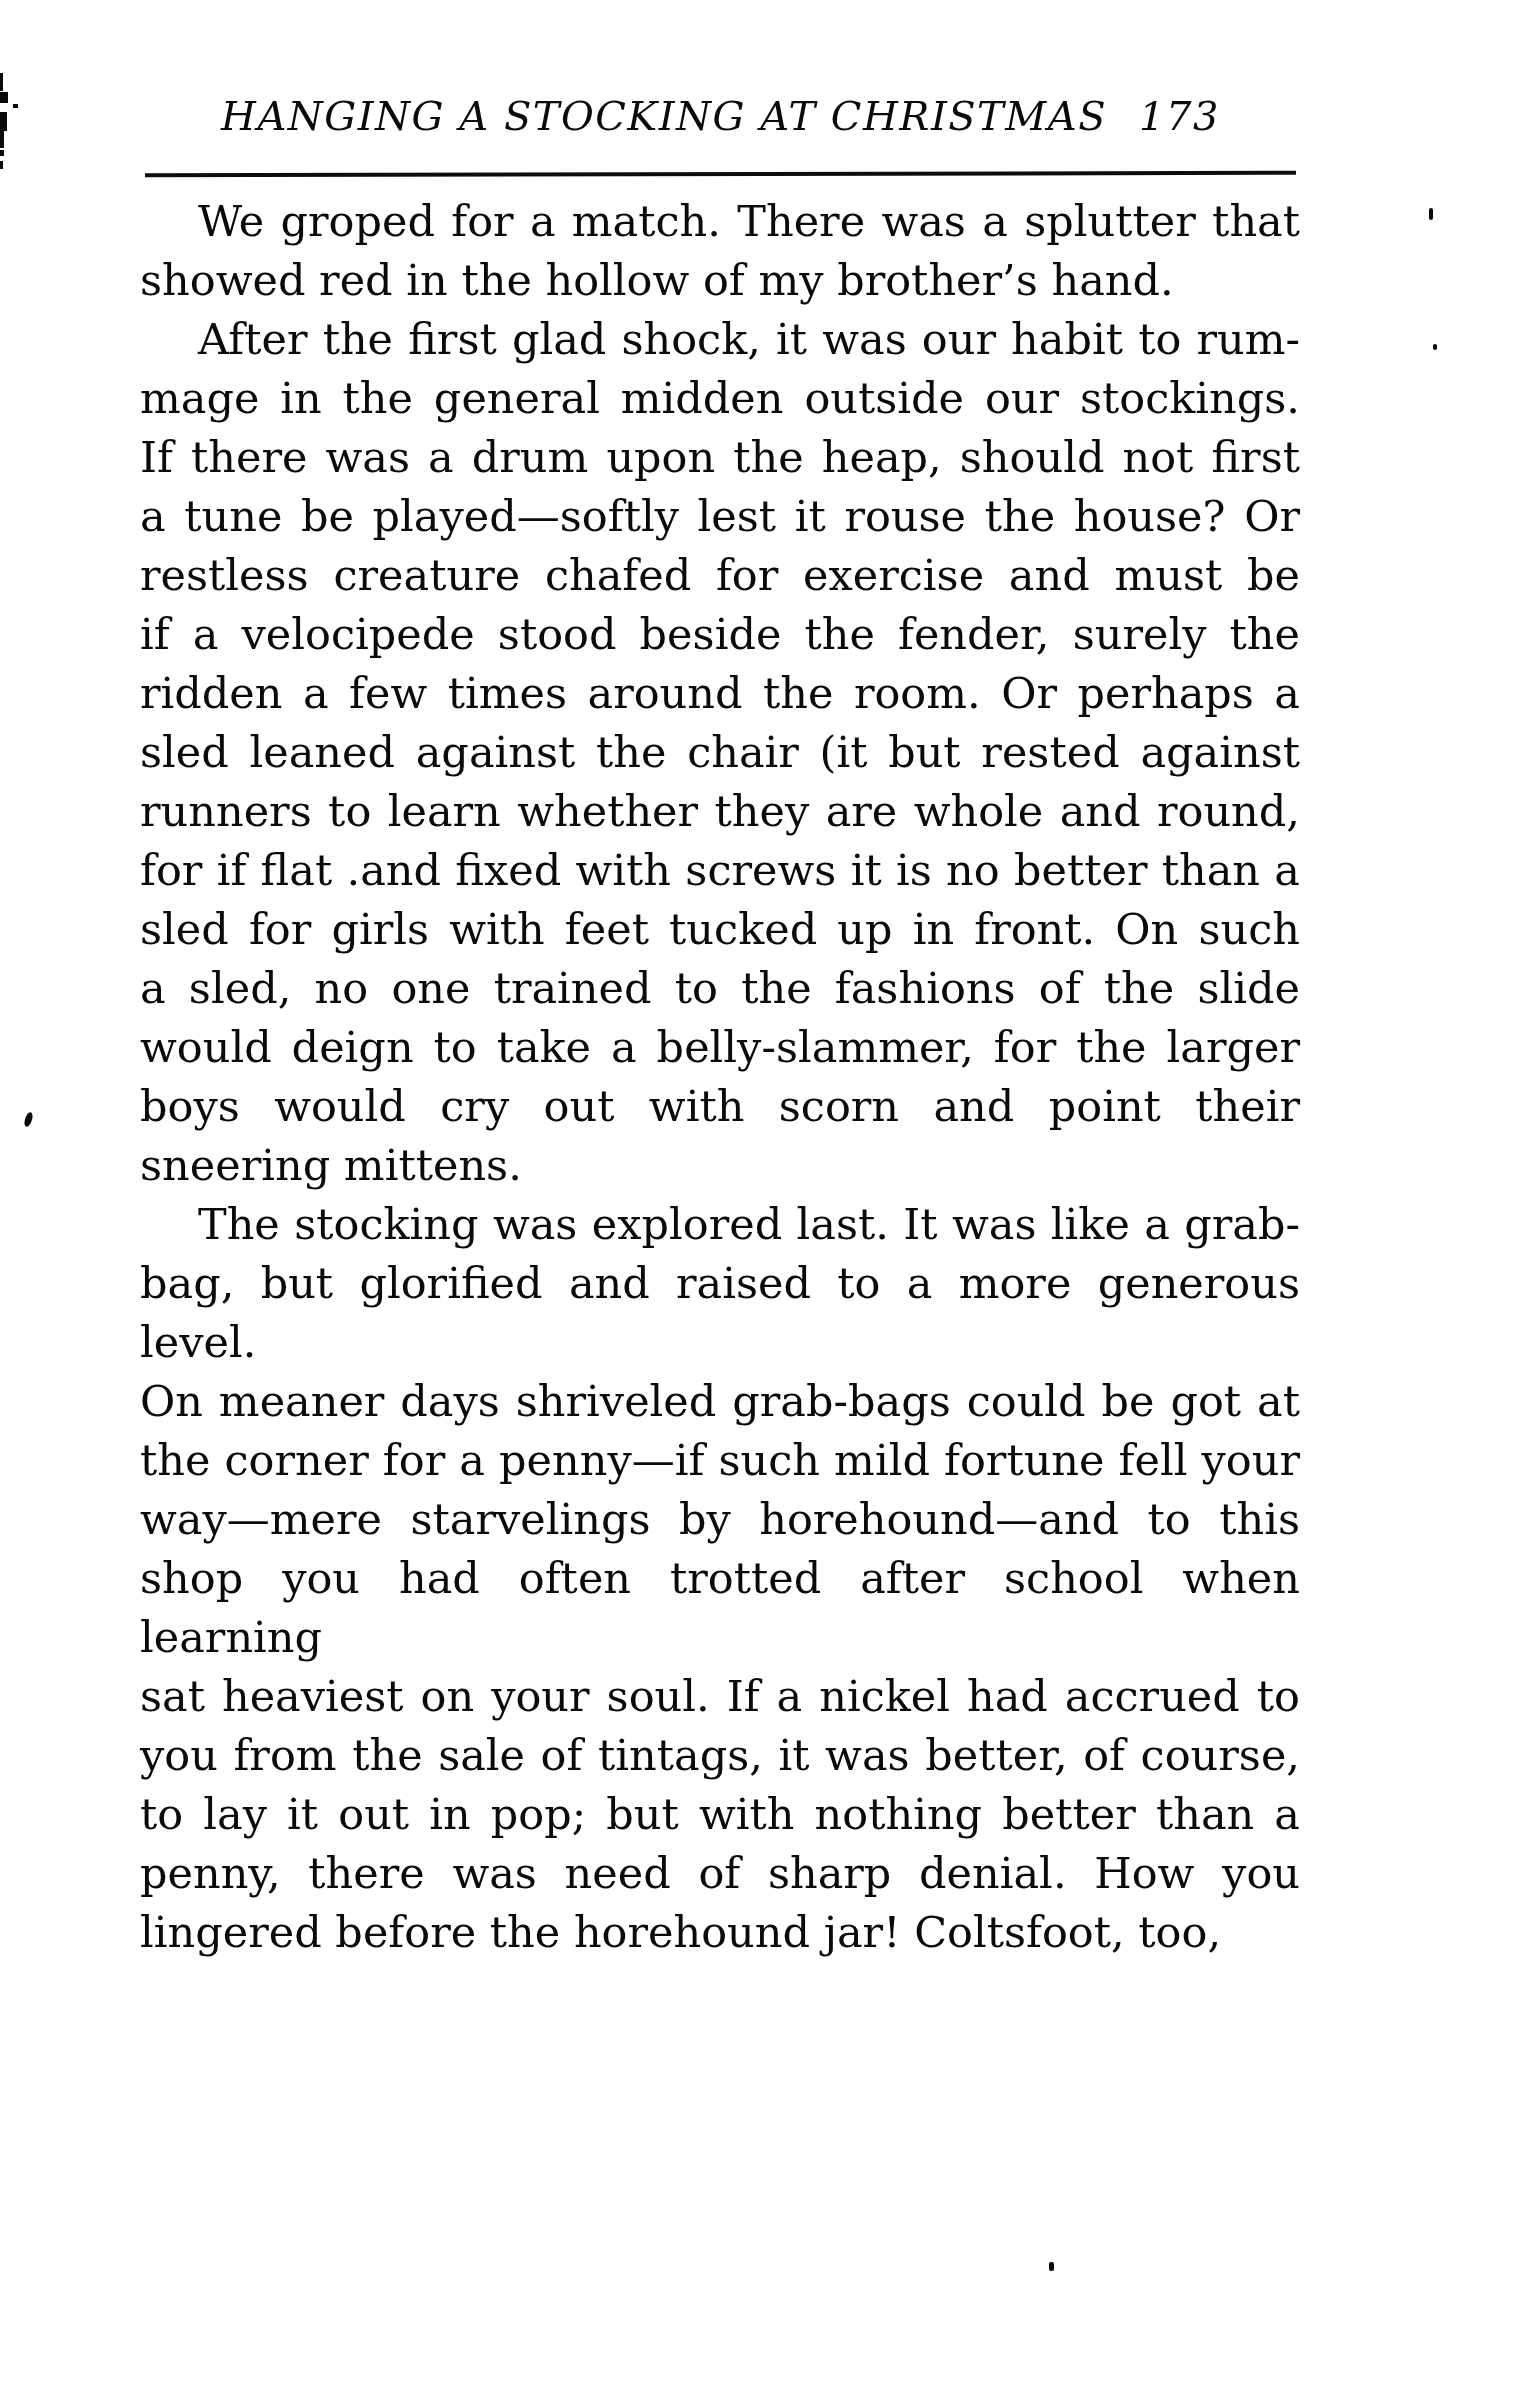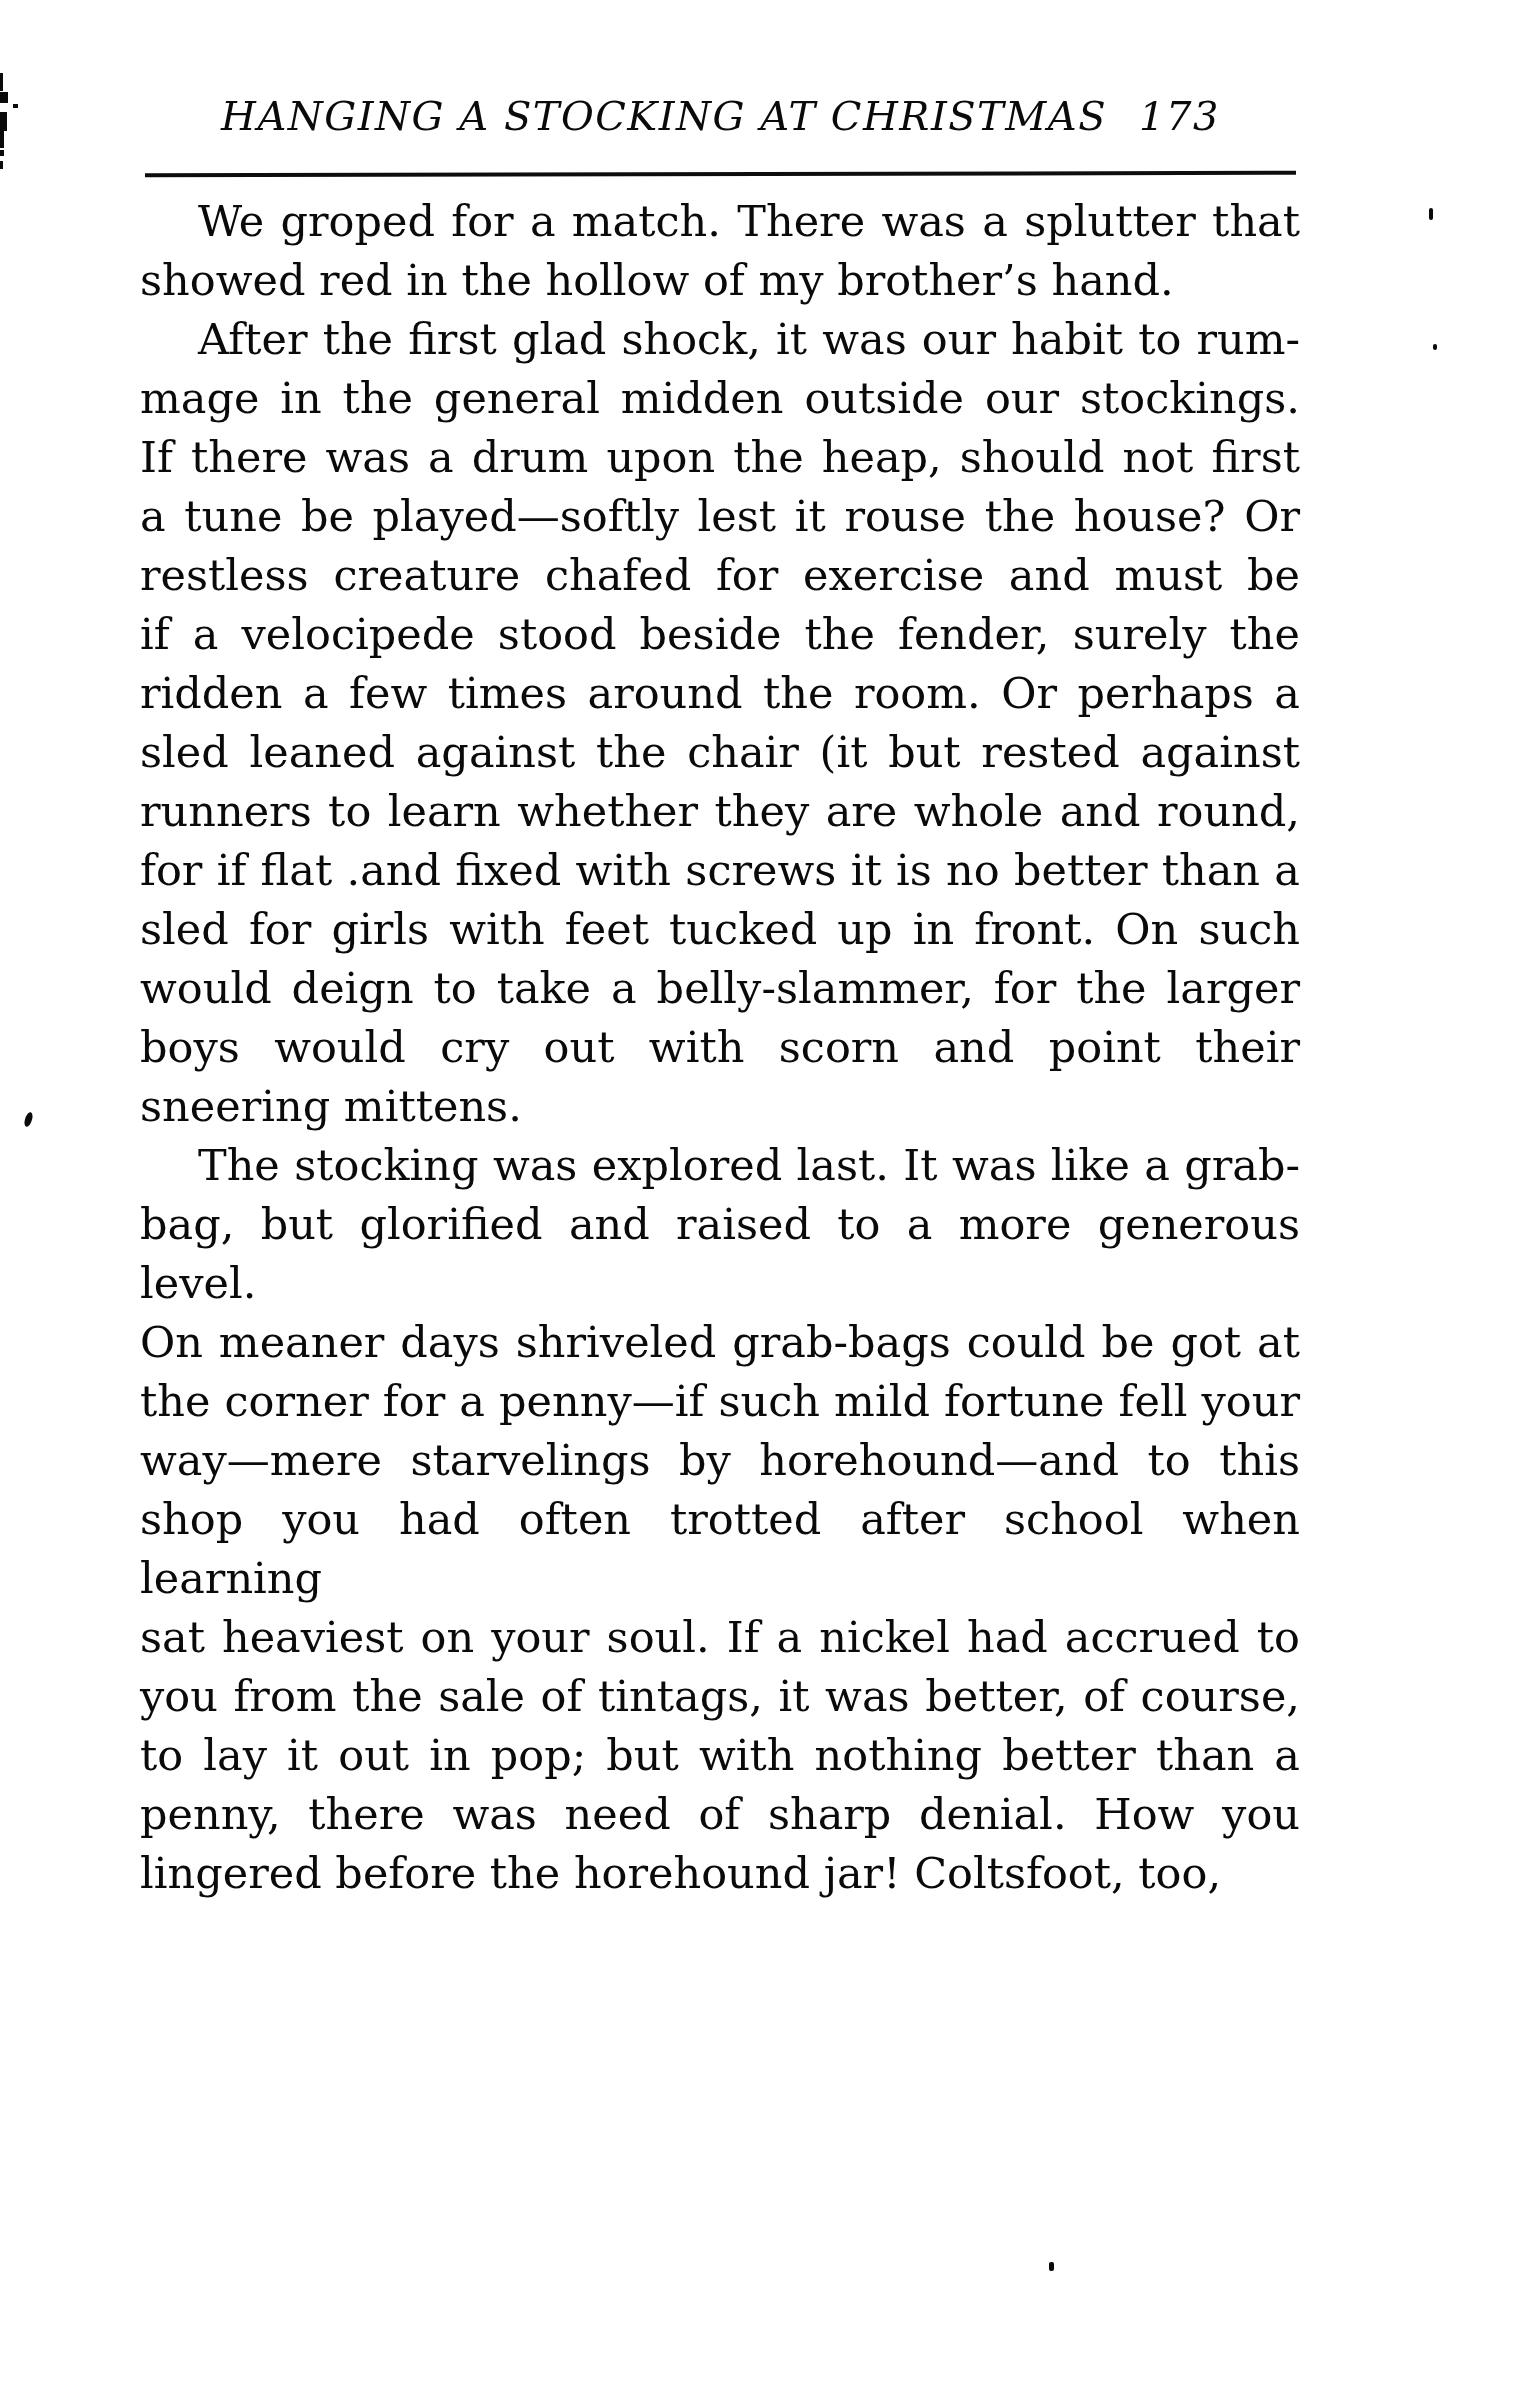--- a/index.html
+++ b/index.html
@@ -106,20 +106,21 @@
     <div class="line">mage in the general midden outside our stockings.</div>
     <div class="line">If there was a drum upon the heap, should not first</div>
     <div class="line">a tune be played—softly lest it rouse the house?  Or</div>
     <div class="line">restless creature chafed for exercise and must be</div>
     <div class="line">if a velocipede stood beside the fender, surely the</div>
     <div class="line">ridden a few times around the room.  Or perhaps a</div>
     <div class="line">sled leaned against the chair (it but rested against</div>
     <div class="line">runners to learn whether they are whole and round,</div>
     <div class="line">for if flat .and fixed with screws it is no better than a</div>
     <div class="line">sled for girls with feet tucked up in front.  On such</div>
+    <div class="line">a sled, no one trained to the fashions of the slide</div>
     <div class="line">would deign to take a belly-slammer, for the larger</div>
     <div class="line">boys would cry out with scorn and point their</div>
     <div class="line rag">sneering mittens.</div>
     <div class="line indent">The stocking was explored last.  It was like a grab-</div>
     <div class="line">bag, but glorified and raised to a more generous level.</div>
     <div class="line">On meaner days shriveled grab-bags could be got at</div>
     <div class="line">the corner for a penny—if such mild fortune fell your</div>
     <div class="line">way—mere starvelings by horehound—and to this</div>
     <div class="line">shop you had often trotted after school when learning</div>
     <div class="line">sat heaviest on your soul.  If a nickel had accrued to</div>

